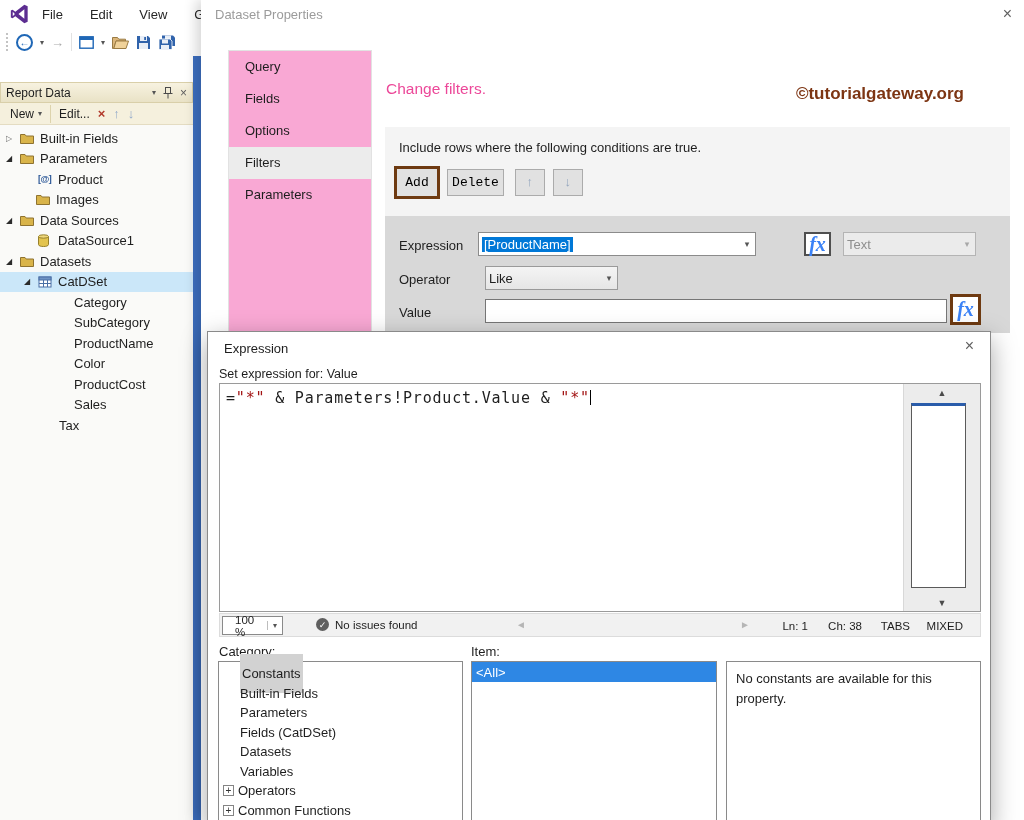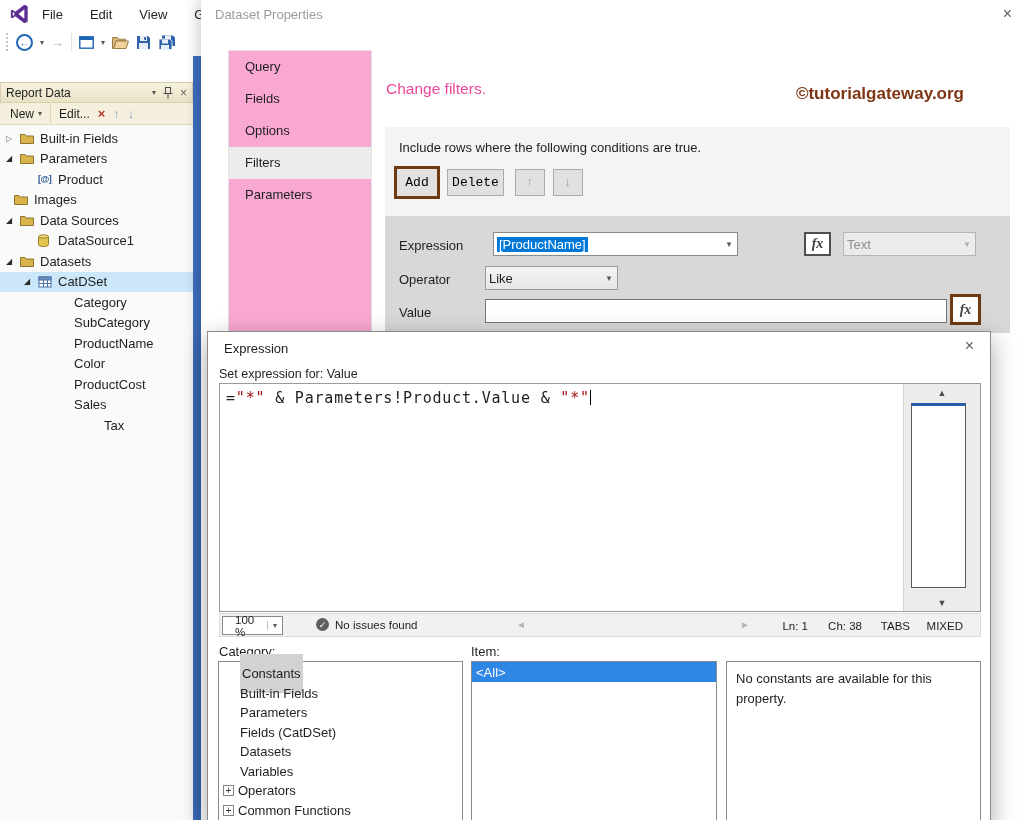--- a/index.html
+++ b/index.html
@@ -57,21 +57,21 @@
   #btn-down{left:168px;top:42px;width:30px;height:27px;color:#93a5bd;font-weight:bold}
   #filter-grid{position:absolute;left:0;top:89px;width:625px;height:117px;background:#d8d8d8}
   .glabel{position:absolute;font-size:13px}
   .combo{position:absolute;background:#fff;border:1px solid #8b8b8b;display:flex;align-items:center;font-size:13px}
   .combo .cval{flex:1;padding:0 3px;white-space:nowrap;overflow:hidden}
   .combo .ccaret{width:16px;text-align:center;font-size:9px;color:#555}
   .combo.disabled{background:#ebebeb;border-color:#b4b4b4;color:#8e8e8e}
   .combo.disabled .ccaret{color:#a8a8a8}
   .combo.graybtn{background:linear-gradient(#f4f4f4,#e6e6e6);border-color:#9a9a9a}
   .selblue{background:#0078d7;color:#fff;padding:0 2px}
-  .fxbtn{position:absolute;background:#fff;display:flex;align-items:center;justify-content:center;font-family:"Liberation Serif",serif;font-style:italic;font-weight:bold;font-size:14px;color:#404040}
+  .fxbtn{position:absolute;background:#fff;display:flex;align-items:center;justify-content:center;font-family:"Liberation Serif",serif;font-style:italic;font-weight:bold;font-size:20px;color:#3b82f6}
   #fx1{left:419px;top:16px;width:27px;height:24px;border:2px solid #4f4f4f}
   #fx2{left:565px;top:78px;width:31px;height:31px;border:3px solid #6e3a11}
   #val-input{position:absolute;left:100px;top:83px;width:462px;height:24px;border:1px solid #767676;background:#fff;font-size:13px;padding:0 4px;font-family:inherit}
 
   
   #exdialog{position:absolute;left:207px;top:331px;width:784px;height:495px;background:#fff;border:1px solid #8a8a8a;box-shadow:0 8px 24px rgba(0,0,0,.35)}
   #ex-title{position:absolute;left:16px;top:9px;font-size:13px}
   #ex-close{position:absolute;right:16px;top:6px}
   #ex-sub{position:absolute;left:11px;top:35px;font-size:12.5px}
   #ex-editor{position:absolute;left:11px;top:51px;width:762px;height:229px;border:1px solid #9a9a9a;background:#fff}
@@ -199,21 +199,21 @@
             <svg width="14" height="11" viewBox="0 0 14 11">
               <path d="M0.5 1.5 L5 1.5 L6.2 3 L13.5 3 L13.5 10.5 L0.5 10.5 Z" fill="#d9b44a" stroke="#8f7330"></path>
             </svg>
           </span>
         <span>Parameters</span>
       </div>
       <div class="trow" style="padding-left:38px">
         <span class="ticon paramglyph">[@]</span>
         <span>Product</span>
       </div>
-      <div class="trow" style="padding-left:0">
+      <div class="trow" style="padding-left:22px">
         <span class="spacer14"></span>
         <span class="ticon">
             <svg width="14" height="11" viewBox="0 0 14 11">
               <path d="M0.5 1.5 L5 1.5 L6.2 3 L13.5 3 L13.5 10.5 L0.5 10.5 Z" fill="#d9b44a" stroke="#8f7330"></path>
             </svg>
           </span>
         <span>Images</span>
       </div>
       <div class="trow" style="padding-left:6px">
         <span class="exp open">◢</span>
@@ -266,21 +266,21 @@
         </div>
       <div class="trow" style="padding-left:74px">
           <span>Color</span>
         </div>
       <div class="trow" style="padding-left:74px">
           <span>ProductCost</span>
         </div>
       <div class="trow" style="padding-left:74px">
           <span>Sales</span>
         </div>
-      <div class="trow" style="padding-left:104px">
+      <div class="trow" style="padding-left:59px">
           <span>Tax</span>
         </div>
     </div>
   </div>
 
   <div id="dsdialog">
     <div id="ds-title">Dataset Properties</div>
     <span id="ds-close" class="closex">×</span>
 
     <div id="ds-nav">
@@ -297,21 +297,21 @@
     <div id="ds-content">
       <div id="ds-instruction">Include rows where the following conditions are true.</div>
 
       <button class="btn" id="btn-add">Add</button>
       <button class="btn" id="btn-delete">Delete</button>
       <button class="btn" id="btn-up">↑</button>
       <button class="btn" id="btn-down">↓</button>
 
       <div id="filter-grid">
         <span class="glabel" style="left:14px;top:22px">Expression</span>
-        <div class="combo" style="left:108px;top:16px;width:245px;height:24px">
+        <div class="combo" style="left:93px;top:16px;width:278px;height:24px">
           <span class="cval"><span class="selblue">[ProductName]</span></span>
           <span class="ccaret">▾</span>
         </div>
         <div class="fxbtn" id="fx1">fx</div>
         <div class="combo disabled" style="left:458px;top:16px;width:133px;height:24px">
           <span class="cval">Text</span>
           <span class="ccaret">▾</span>
         </div>
 
         <span class="glabel" style="left:14px;top:56px">Operator</span>

